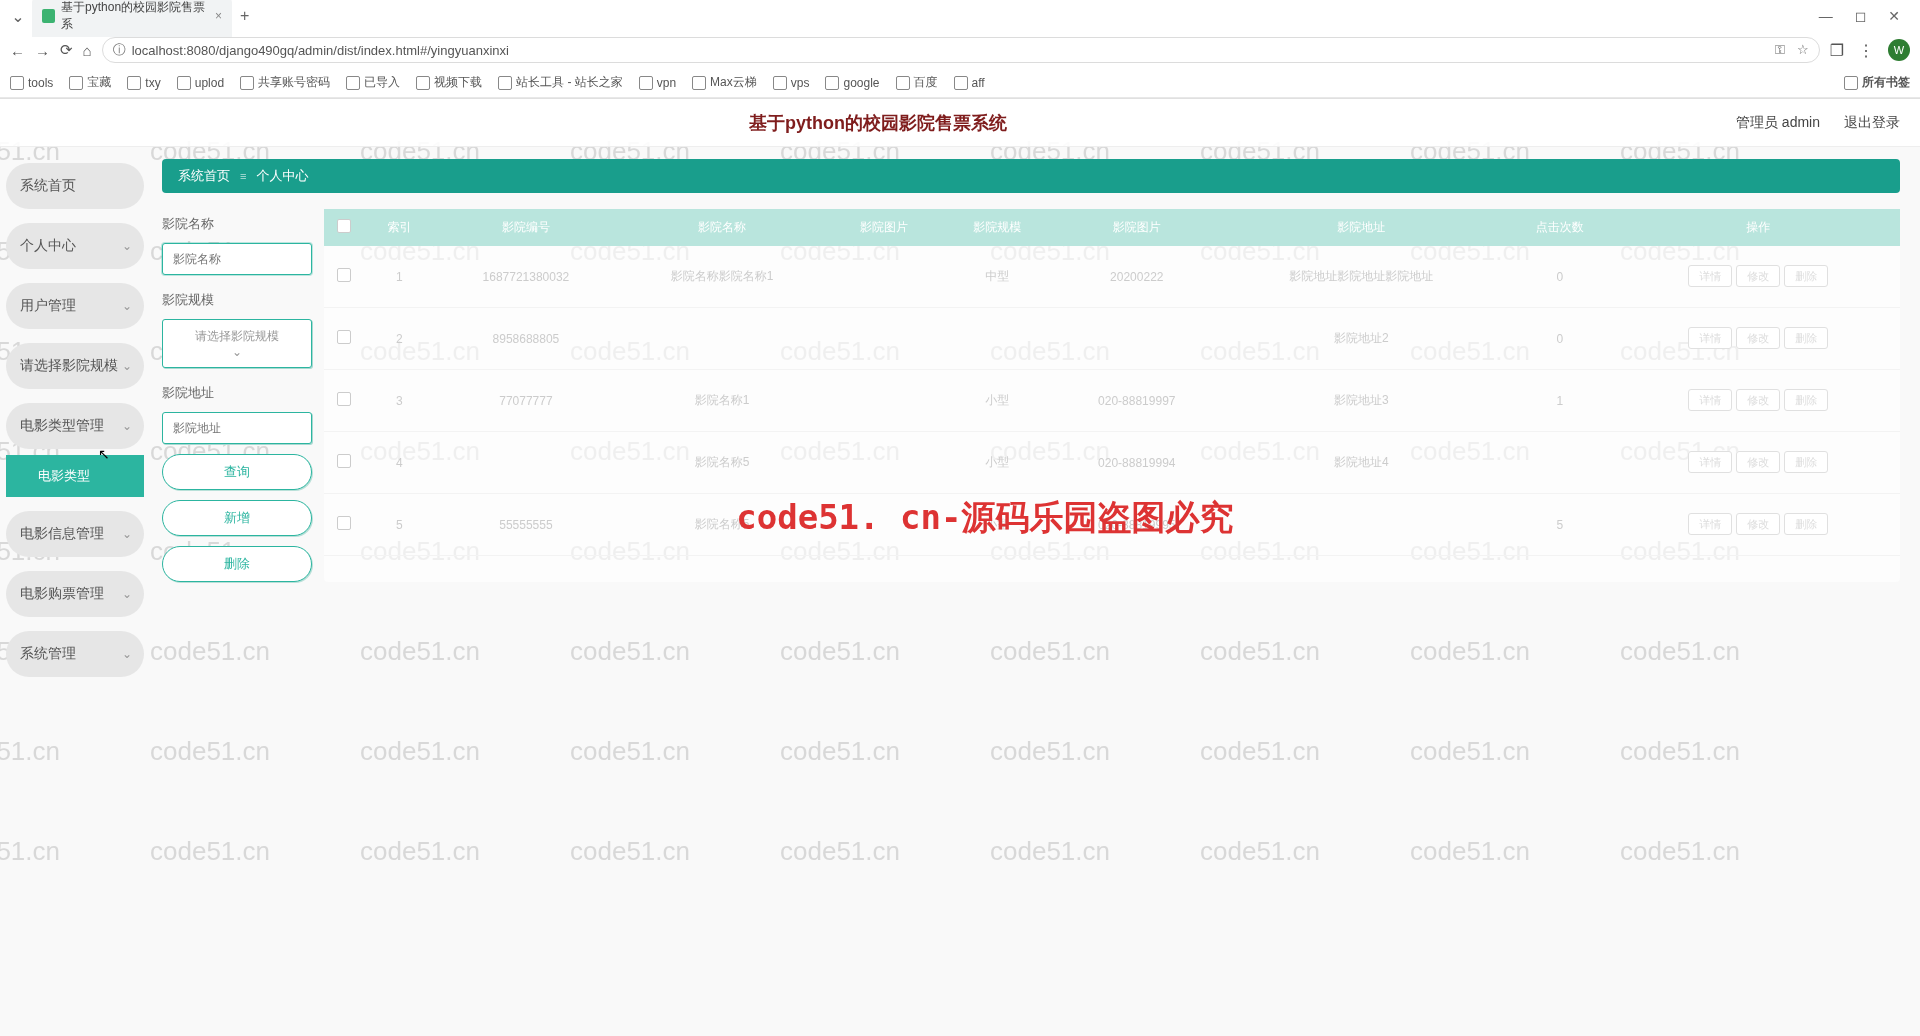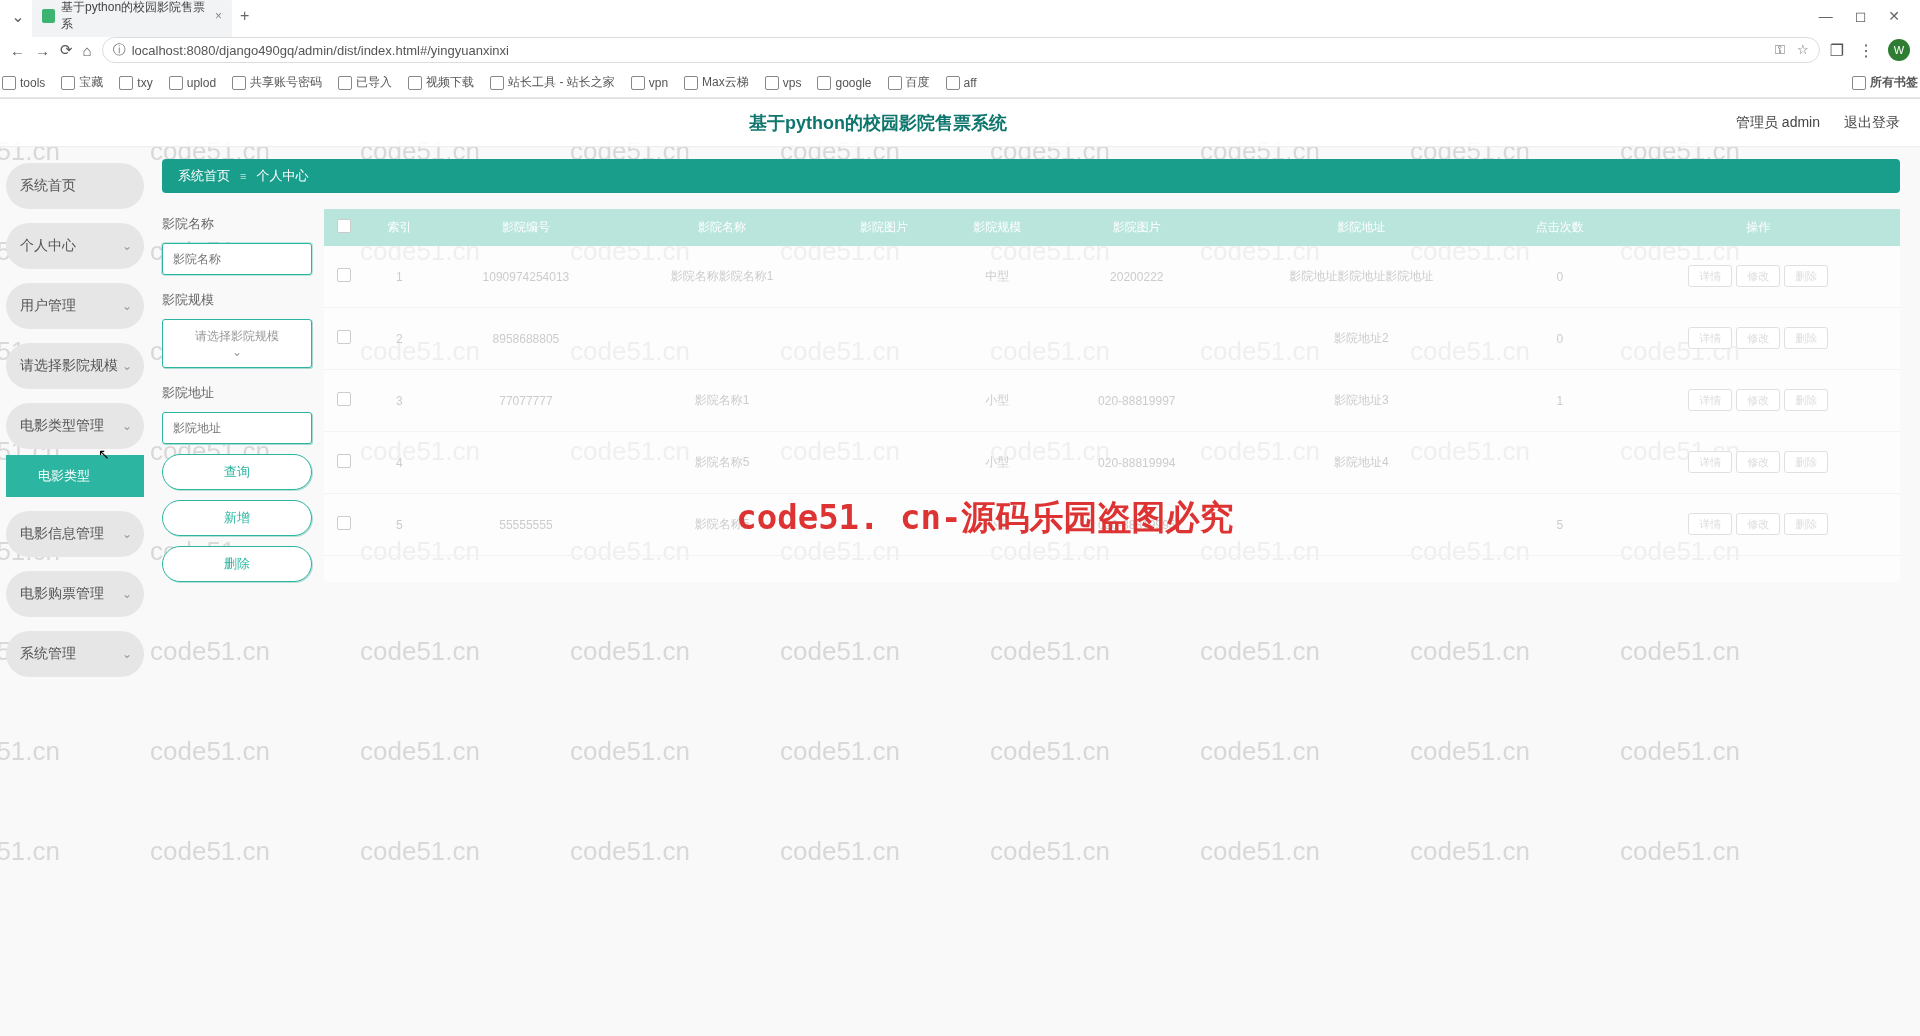--- a/index.html
+++ b/index.html
@@ -17,34 +17,34 @@
 .win-controls span { cursor: pointer; }
 
 .addr-row { display: flex; align-items: center; height: 36px; padding: 0 10px; gap: 10px; }
 .addr-row .nav-btn { color: #555; font-size: 15px; cursor: pointer; }
 .addr-box { flex: 1; display: flex; align-items: center; border: 1px solid #dcdcdc; border-radius: 20px; padding: 3px 10px; font-size: 13px; color: #555; }
 .addr-icon { margin-right: 6px; color: #777; }
 .addr-right-icons { margin-left: auto; display: flex; gap: 12px; color: #666; }
 .toolbar-right { display: flex; gap: 14px; color: #555; align-items:center;}
 .avatar-circle { width: 22px; height: 22px; border-radius: 50%; background: #2e7d32; color: #fff; display:flex;align-items:center;justify-content:center;font-size:11px;}
 
-.bookmark-bar { display: flex; align-items: center; height: 30px; padding: 0 2px; gap: 19px; font-size: 12px; color: #555; border-bottom:1px solid #e8e8e8;}
+.bookmark-bar { display: flex; align-items: center; height: 30px; padding: 0 10px; gap: 19px; font-size: 12px; color: #555; border-bottom:1px solid #e8e8e8;}
 .bookmark { display: flex; align-items: center; gap: 4px; cursor: pointer; }
 .bk-icon { width: 14px; height: 14px; border: 1px solid #888; border-radius: 2px; display:inline-block;}
 .bookmark-right { margin-left: auto; font-weight: bold; }
 
 
 .watermark-layer { position: absolute; top: 96px; left:0; right:0; bottom:0; pointer-events:none; z-index:1; overflow:hidden;}
 .watermark-layer .wm { position:absolute; color:#d8d8d8; font-size:26px; font-weight:400; white-space:nowrap;}
 .watermark-center { position:absolute; top:50%; left:50%; transform:translate(-45%,-50%); color:#d33; font-size:34px; font-family:"Microsoft YaHei",monospace; z-index:50; pointer-events:none; white-space:nowrap; font-weight:700;}
 
 
 .app { position: relative; z-index: 2; }
 .app-header { height: 48px; background: rgba(255,255,255,0.9); display: flex; align-items: center; padding: 0 20px; border-bottom:1px solid #eee;}
-.app-title { flex:1; text-align: center; font-size: 18px; font-weight: bold; color: #0f766e; }
+.app-title { flex:1; text-align: center; font-size: 18px; font-weight: bold; color: #7f1d1d; }
 .header-right { font-size: 14px; color: #444; display:flex; gap:24px;}
 
 .app-body { display: flex; height: calc(1036px - 98px - 48px); }
 .sidebar { width: 150px; padding: 16px 6px; display:flex; flex-direction:column; gap:14px; background:transparent;}
 .side-item { background: #e6e6e6; border-radius: 24px; padding: 14px 14px; font-size: 14px; color:#555; cursor:pointer; position:relative; display:flex; align-items:center;}
 .side-item.has-sub::after { content:"⌄"; position:absolute; right:12px; color:#999; font-size:12px;}
 .side-sub { background:#2cb5a0; color:#fff; border-radius:0; padding:12px 20px 12px 32px; font-size:13px; cursor:pointer; margin:-8px 0 0 0;}
 
 .content { flex:1; padding: 12px 20px 0 12px; }
 .breadcrumb { background:#199e8c; color:#fff; border-radius:4px; padding:8px 16px; font-size:13px; display:flex; gap:10px; align-items:center; margin-bottom:16px;}
@@ -306,21 +306,21 @@
                   <th>影院图片</th>
                   <th>影院地址</th>
                   <th>点击次数</th>
                   <th>操作</th>
                 </tr>
               </thead>
             <tbody id="tbl-body">
                 <tr>
                   <td><span class="chk"></span></td>
                   <td>1</td>
-                  <td>1090974254013</td>
+                  <td>1687721380032</td>
                   <td>影院名称影院名称1</td>
                   <td></td>
                   <td>中型</td>
                   <td>20200222</td>
                   <td>影院地址影院地址影院地址</td>
                   <td>0</td>
                   <td><span class="op-btn">详情</span><span class="op-btn">修改</span><span class="op-btn">删除</span></td>
                 </tr>
                 <tr>
                   <td><span class="chk"></span></td>

